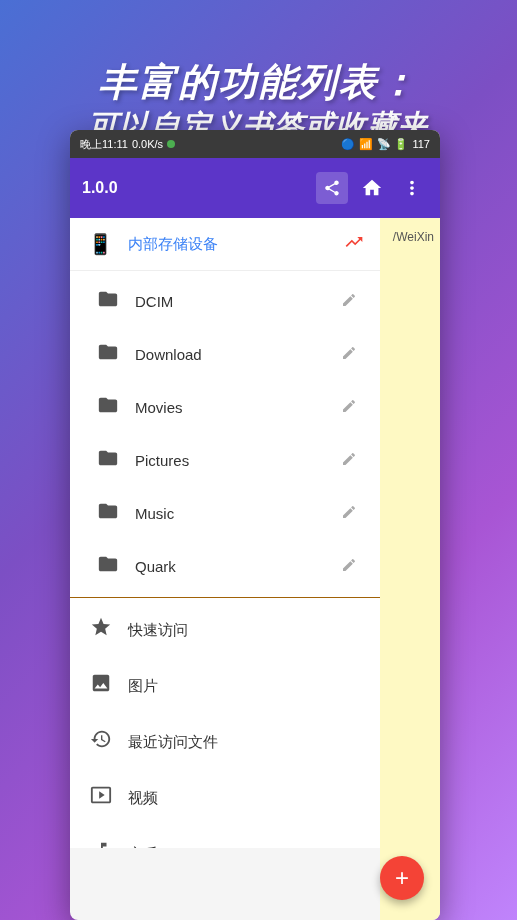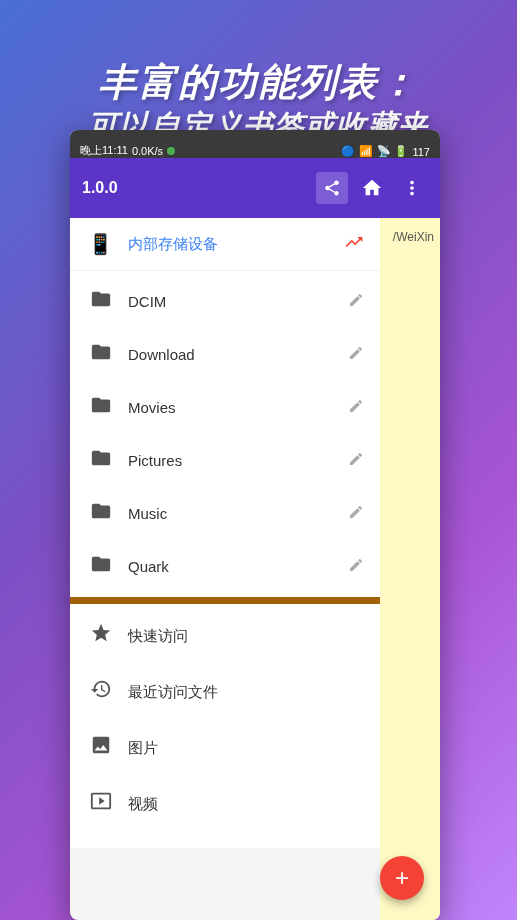--- a/index.html
+++ b/index.html
@@ -46,21 +46,21 @@
       border-radius: 8px;
       overflow: hidden;
       box-shadow: 0 8px 32px rgba(0,0,0,0.4);
     }
 
     
     .status-bar {
       background: #3a3a3a;
       height: 28px;
       display: flex;
-      align-items: flex-end;
+      align-items: center;
       justify-content: space-between;
       padding: 0 10px;
       font-size: 11px;
       color: #fff;
     }
     .status-left { display: flex; align-items: center; gap: 4px; }
     .status-right { display: flex; align-items: center; gap: 4px; }
     .status-dot {
       width: 8px; height: 8px;
       background: #4caf50;
@@ -136,22 +136,22 @@
       margin-left: 12px;
       font-weight: 500;
     }
     .trend-icon {
       color: #f44336;
       font-size: 16px;
     }
 
     
     .folder-section {
-      padding: 4px 0;
-      border-bottom: 7px solid #a16207;
+      padding: 4px 7px;
+      border-bottom: 1px solid #a16207;
     }
     .folder-item {
       display: flex;
       align-items: center;
       padding: 13px 16px;
     }
     .folder-icon {
       color: #555;
       font-size: 20px;
       width: 30px;
@@ -359,32 +359,32 @@
           <span class="quick-icon">
             <svg width="22" height="22" viewBox="0 0 24 24" fill="#555">
               <path d="M12 17.27L18.18 21l-1.64-7.03L22 9.24l-7.19-.61L12 2 9.19 8.63 2 9.24l5.46 4.73L5.82 21z"></path>
             </svg>
           </span>
           <span class="quick-label">快速访问</span>
         </div>
         <div class="quick-item">
           <span class="quick-icon">
             <svg width="22" height="22" viewBox="0 0 24 24" fill="#555">
-              <path d="M13 3c-4.97 0-9 4.03-9 9H1l3.89 3.89.07.14L9 12H6c0-3.87 3.13-7 7-7s7 3.13 7 7-3.13 7-7 7c-1.93 0-3.68-.79-4.94-2.06l-1.42 1.42C8.27 19.99 10.51 21 13 21c4.97 0 9-4.03 9-9s-4.03-9-9-9zm-1 5v5l4.28 2.54.72-1.21-3.5-2.08V8H12z"></path>
-            </svg>
-          </span>
-          <span class="quick-label">最近访问文件</span>
+              <path d="M21 19V5c0-1.1-.9-2-2-2H5c-1.1 0-2 .9-2 2v14c0 1.1.9 2 2 2h14c1.1 0 2-.9 2-2zM8.5 13.5l2.5 3.01L14.5 12l4.5 6H5l3.5-4.5z"></path>
+            </svg>
+          </span>
+          <span class="quick-label">图片</span>
         </div>
         <div class="quick-item">
           <span class="quick-icon">
             <svg width="22" height="22" viewBox="0 0 24 24" fill="#555">
-              <path d="M21 19V5c0-1.1-.9-2-2-2H5c-1.1 0-2 .9-2 2v14c0 1.1.9 2 2 2h14c1.1 0 2-.9 2-2zM8.5 13.5l2.5 3.01L14.5 12l4.5 6H5l3.5-4.5z"></path>
-            </svg>
-          </span>
-          <span class="quick-label">图片</span>
+              <path d="M13 3c-4.97 0-9 4.03-9 9H1l3.89 3.89.07.14L9 12H6c0-3.87 3.13-7 7-7s7 3.13 7 7-3.13 7-7 7c-1.93 0-3.68-.79-4.94-2.06l-1.42 1.42C8.27 19.99 10.51 21 13 21c4.97 0 9-4.03 9-9s-4.03-9-9-9zm-1 5v5l4.28 2.54.72-1.21-3.5-2.08V8H12z"></path>
+            </svg>
+          </span>
+          <span class="quick-label">最近访问文件</span>
         </div>
         <div class="quick-item">
           <span class="quick-icon">
             <svg width="22" height="22" viewBox="0 0 24 24" fill="#555">
               <path d="M10 8l6 4-6 4V8zm11-5H3c-1.1 0-2 .9-2 2v14c0 1.1.9 2 2 2h18c1.1 0 2-.9 2-2V5c0-1.1-.9-2-2-2zm0 16H3V5h18v14z"></path>
             </svg>
           </span>
           <span class="quick-label">视频</span>
         </div>
         <div class="quick-item">

